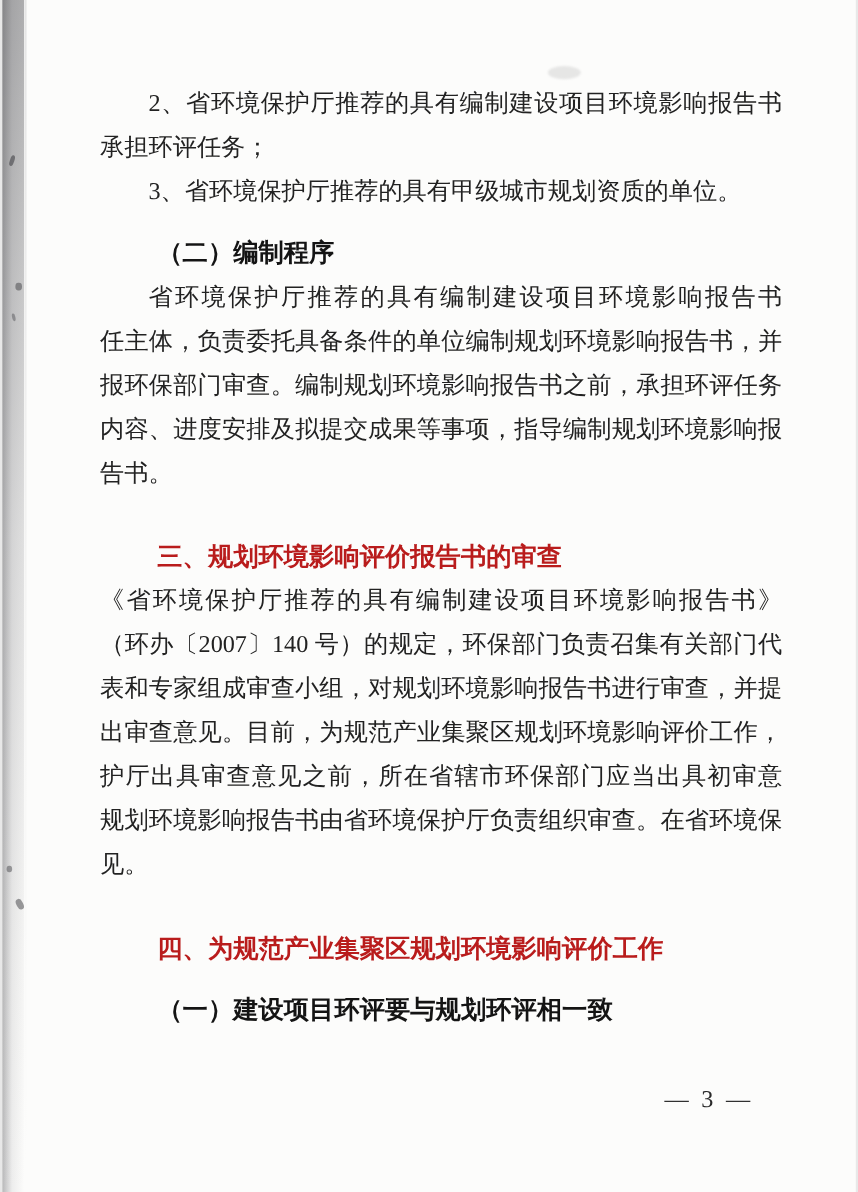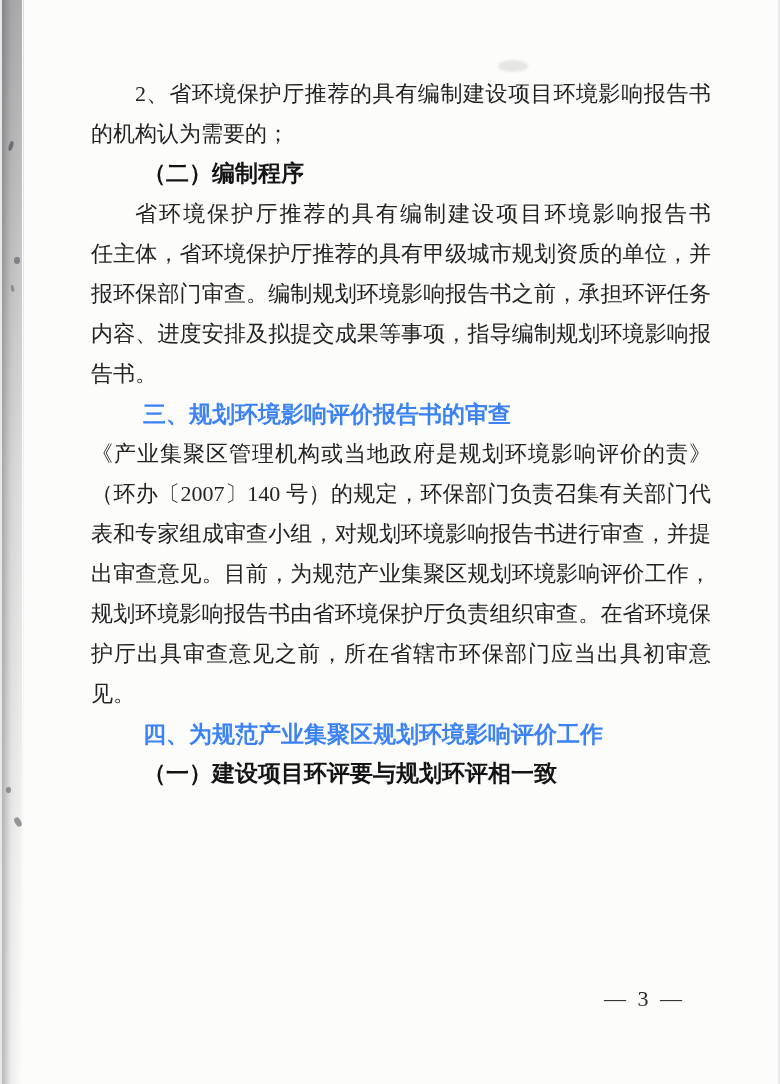--- a/index.html
+++ b/index.html
@@ -47,27 +47,29 @@
   .line.indent { padding-left: 44px; }
   .line.justify {
     white-space: normal;
     text-align: justify;
     text-align-last: justify;
   }
   .line.heading {
     font-family: "Liberation Sans", sans-serif;
     font-weight: bold;
     font-size: 23px;
-    color: #3b82f6;
+    color: #b91c1c;
+    margin-top: 36px;
   }
   .line.heading.indent, .line.subheading.indent { padding-left: 52px; }
   .line.subheading {
     font-weight: bold;
     font-size: 23px;
     color: #141414;
+    margin-top: 16px;
   }
   .page-number {
     position: absolute;
     left: 602px;
     top: 986px;
     font-size: 22px;
     letter-spacing: 3px;
     color: #2a2a2a;
     white-space: nowrap;
   }
@@ -102,33 +104,34 @@
 
   <div class="smudge"></div>
   <div class="speck s1"></div>
   <div class="speck s2"></div>
   <div class="speck s3"></div>
   <div class="speck s4"></div>
   <div class="speck s5"></div>
 
   <div class="text-block">
       <div class="line body indent justify">2、省环境保护厅推荐的具有编制建设项目环境影响报告书</div>
-      <div class="line body">的机构认为需要的；</div>
+      <div class="line body">承担环评任务；</div>
+      <div class="line body indent">3、省环境保护厅推荐的具有甲级城市规划资质的单位。</div>
       <div class="line subheading indent">（二）编制程序</div>
       <div class="line body indent justify">省环境保护厅推荐的具有编制建设项目环境影响报告书</div>
-      <div class="line body justify">任主体，省环境保护厅推荐的具有甲级城市规划资质的单位，并</div>
+      <div class="line body justify">任主体，负责委托具备条件的单位编制规划环境影响报告书，并</div>
       <div class="line body justify">报环保部门审查。编制规划环境影响报告书之前，承担环评任务</div>
       <div class="line body justify">内容、进度安排及拟提交成果等事项，指导编制规划环境影响报</div>
       <div class="line body">告书。</div>
       <div class="line heading indent">三、规划环境影响评价报告书的审查</div>
-      <div class="line body justify">《产业集聚区管理机构或当地政府是规划环境影响评价的责》</div>
+      <div class="line body justify">《省环境保护厅推荐的具有编制建设项目环境影响报告书》</div>
       <div class="line body justify">（环办〔2007〕140 号）的规定，环保部门负责召集有关部门代</div>
       <div class="line body justify">表和专家组成审查小组，对规划环境影响报告书进行审查，并提</div>
       <div class="line body justify">出审查意见。目前，为规范产业集聚区规划环境影响评价工作，</div>
+      <div class="line body justify">护厅出具审查意见之前，所在省辖市环保部门应当出具初审意</div>
       <div class="line body justify">规划环境影响报告书由省环境保护厅负责组织审查。在省环境保</div>
-      <div class="line body justify">护厅出具审查意见之前，所在省辖市环保部门应当出具初审意</div>
       <div class="line body">见。</div>
       <div class="line heading indent">四、为规范产业集聚区规划环境影响评价工作</div>
       <div class="line subheading indent">（一）建设项目环评要与规划环评相一致</div>
     </div>
 
   <div class="page-number">— 3 —</div>
 </div>
 
 </body></html>

